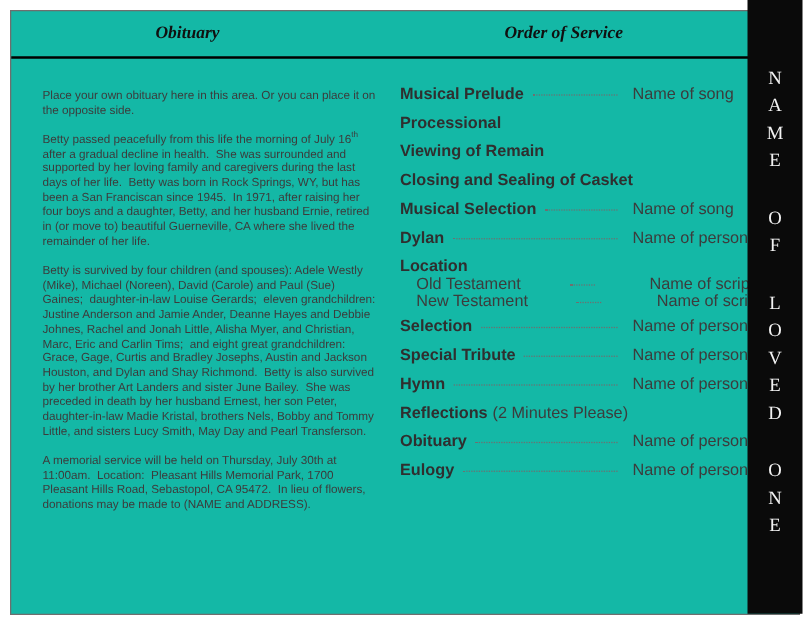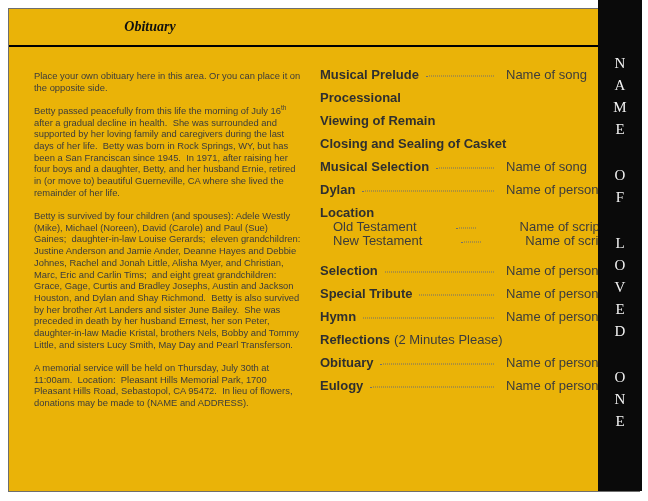--- a/index.html
+++ b/index.html
@@ -3,21 +3,21 @@
 <meta charset="utf-8">
 <style>
   html,body { margin:0; padding:0; }
   body {
     width:648px; height:501px; position:relative; background:#ffffff;
     font-family:"Liberation Sans", sans-serif; overflow:hidden;
   }
   
   .sheet {
     position:absolute; left:8px; top:8px; width:632px; height:484px;
-    box-sizing:border-box; border:1px solid #6e6e6e; background:#eab308;
+    box-sizing:border-box; border:1px solid #6e6e6e; background:#14b8a6;
   }
   .header {
     height:36px; border-bottom:2px solid #000; display:flex; align-items:center;
   }
   .htitle {
     font-family:"Liberation Serif", serif; font-style:italic; font-weight:bold;
     font-size:14px; color:#101010; text-align:center;
   }
   .h-left { width:282px; }
   .h-right { width:320px; }
@@ -30,21 +30,21 @@
   }
   .obit-par sup { font-size:6.5px; line-height:0; vertical-align:super; }
   .svc-row {
     display:flex; align-items:baseline; margin-bottom:11px;
     font-size:13px; line-height:12px; color:#3c3c3c;
   }
   .svc-label { font-weight:bold; color:#2f2f2f; white-space:nowrap; }
   .svc-row.indent .svc-label { font-weight:normal; color:#3c3c3c; }
   .svc-row.group { margin-bottom:2px; }
   .svc-row.indent { margin-left:13px; margin-bottom:2px;gap:32px; }
-  .svc-row.indent + .svc-row:not(.indent) { margin-top:18px; }
+  .svc-row.indent + .svc-row:not(.indent) { margin-top:8px; }
   .svc-suffix { margin-left:4px; white-space:nowrap;text-align:center; }
   .leader {
     flex:1; border-bottom:1.5px dotted #6f6f6f; margin:0 12px 0 7px;
     transform:translateY(-2.5px); min-width:20px;
   }
   .svc-value { width:86px; flex:none; white-space:nowrap; }
   
   .banner {
     position:absolute; left:598px; top:0; width:44px; height:491px;
     box-sizing:border-box; padding-top:52px;
@@ -56,20 +56,21 @@
     height:22px; display:flex; align-items:center;
     font-family:"Liberation Serif", serif; font-size:15px;
   }
 </style>
 </head>
 <body>
 
 <div class="sheet">
   <div class="header">
     <div class="htitle h-left">Obituary</div>
+    <div class="htitle h-right">Order of Service</div>
   </div>
   <div class="columns">
     <div class="col-left" id="obituary-col">
         <p class="obit-par"><span>Place your own obituary here in this area. Or you can place it on the opposite side.</span></p>
         <p class="obit-par"><span>Betty passed peacefully from this life the morning of July 16</span><sup>th</sup><span> after a gradual decline in health.  She was surrounded and supported by her loving family and caregivers during the last days of her life.  Betty was born in Rock Springs, WY, but has been a San Franciscan since 1945.  In 1971, after raising her four boys and a daughter, Betty, and her husband Ernie, retired in (or move to) beautiful Guerneville, CA where she lived the remainder of her life.</span></p>
         <p class="obit-par"><span>Betty is survived by four children (and spouses): Adele Westly (Mike), Michael (Noreen), David (Carole) and Paul (Sue) Gaines;  daughter-in-law Louise Gerards;  eleven grandchildren: Justine Anderson and Jamie Ander, Deanne Hayes and Debbie Johnes, Rachel and Jonah Little, Alisha Myer, and Christian, Marc, Eric and Carlin Tims;  and eight great grandchildren: Grace, Gage, Curtis and Bradley Josephs, Austin and Jackson Houston, and Dylan and Shay Richmond.  Betty is also survived by her brother Art Landers and sister June Bailey.  She was preceded in death by her husband Ernest, her son Peter, daughter-in-law Madie Kristal, brothers Nels, Bobby and Tommy Little, and sisters Lucy Smith, May Day and Pearl Transferson.</span></p>
         <p class="obit-par"><span>A memorial service will be held on Thursday, July 30th at 11:00am.  Location:  Pleasant Hills Memorial Park, 1700 Pleasant Hills Road, Sebastopol, CA 95472.  In lieu of flowers, donations may be made to (NAME and ADDRESS).</span></p>
       </div>
     <div class="col-right" id="service-col">
         <div class="svc-row">

